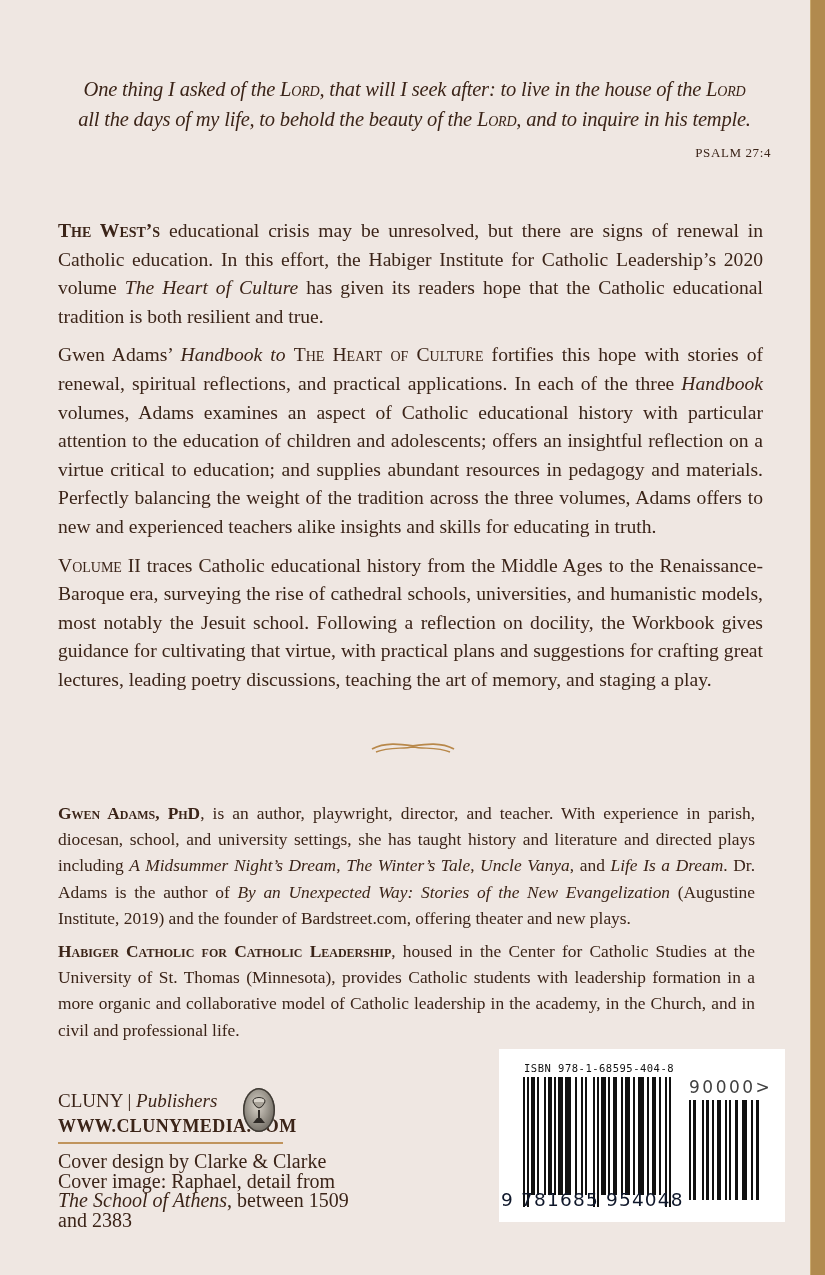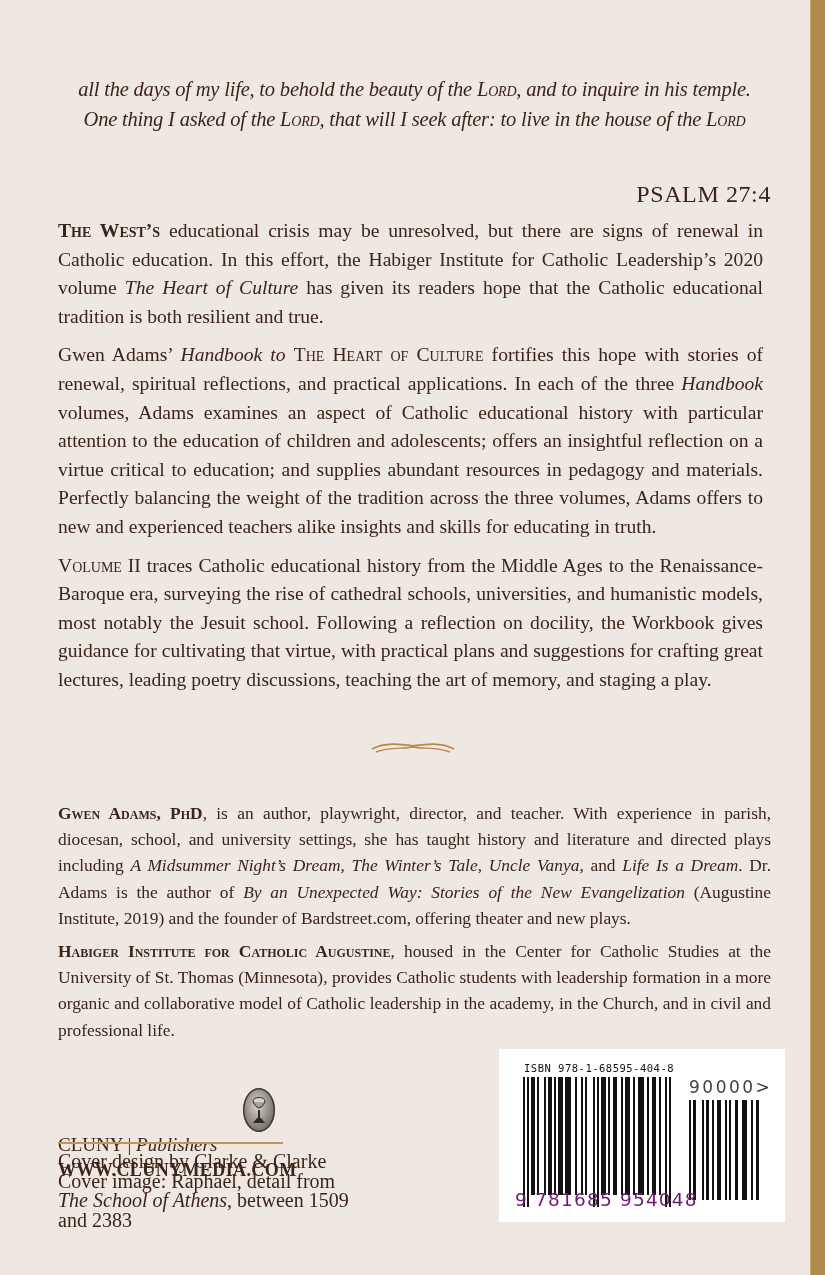--- a/index.html
+++ b/index.html
@@ -17,41 +17,40 @@
   .sc { font-variant: small-caps; }
   .it { font-style: italic; }
   .b { font-weight: bold; }
 
   .quote {
     position: absolute; left: 58px; width: 713px; top: 74px;
     text-align: center; font-style: italic; font-size: 20.5px; line-height: 30px;
     letter-spacing: -0.2px;
   }
   .psalm {
-    position: absolute; right: 54px; top: 145px; font-size: 24px;
+    position: absolute; right: 54px; top: 145px; font-size: 13px;
     letter-spacing: 0.6px;
-    margin-top: 36px;
   }
 
   .body-text {
     position: absolute; left: 58px; width: 713px;
     font-size: 19.6px; line-height: 28.6px; text-align: justify;
   }
   .body-text p { margin: 0 8px 10px 0; }
   #main-text { top: 217px; }
 
   .ornament { position: absolute; left: 370px; top: 740px; width: 86px; height: 16px; }
 
   .bio-text {
     position: absolute; left: 58px; width: 713px; top: 800px;
     font-size: 17.4px; line-height: 26.2px; text-align: justify;
   }
-  .bio-text p { margin: 0 0 7px 0; }
+  .bio-text p { margin: 0 16px 7px 0; }
 
-  .publisher { position: absolute; left: 58px; top: 1090px; margin-top: 44px; }
+  .publisher { position: absolute; left: 58px; top: 1090px; }
   .pub-name { font-size: 19px; line-height: 22px; }
   .pub-url { font-size: 18px; font-weight: bold; letter-spacing: 0.4px; margin-top: 4px; }
   .emblem {
     position: absolute; left: 243px; top: 1088px; width: 32px; height: 44px;
     border-radius: 50%;
     background: radial-gradient(ellipse at 45% 40%, #d8d2c8 0%, #8b867d 55%, #4a4640 100%);
     box-shadow: inset 0 0 0 1.5px #3f3a34;
   }
   .emblem svg { position: absolute; left: 0; top: 0; }
   .divider {
@@ -70,51 +69,51 @@
     position: absolute; left: 25px; top: 13px;
     font-family: "DejaVu Sans Mono", "Liberation Mono", monospace; font-size: 10.5px;
     color: #111; letter-spacing: 0.5px;
   }
   .price-label {
     position: absolute; left: 190px; top: 28px;
     font-family: "DejaVu Sans", "Liberation Sans", sans-serif; font-size: 17px;
     color: #404040; letter-spacing: 2.5px;
   }
   .ean-digits {
-    position: absolute; left: 16px; top: 140px;
+    position: absolute; left: 2px; top: 140px;
     font-family: "DejaVu Sans", "Liberation Sans", sans-serif; font-size: 18.5px;
-    color: #701a75; letter-spacing: 1.2px; background: transparent;
+    color: #0f172a; letter-spacing: 1.2px; background: transparent;
   }
   .bars { position: absolute; left: 0; top: 0; }
 </style>
 </head>
 <body>
 
 <div class="spine"></div>
 
 <div class="quote">
+  <div><span>One thing I asked of the </span><span class="sc" style="font-style:normal;font-style:italic">Lord</span><span>, that will I seek after: to live in the house of the </span><span class="sc">Lord</span></div>
   <div><span>all the days of my life, to behold the beauty of the </span><span class="sc">Lord</span><span>, and to inquire in his temple.</span></div>
-  <div><span>One thing I asked of the </span><span class="sc" style="font-style:normal;font-style:italic">Lord</span><span>, that will I seek after: to live in the house of the </span><span class="sc">Lord</span></div>
 </div>
 <div class="psalm">PSALM 27:4</div>
 
 <div class="body-text" id="main-text">
   <p><span class="sc b">The West’s</span><span> educational crisis may be unresolved, but there are signs of renewal in Catholic education. In this effort, the Habiger Institute for Catholic Leadership’s 2020 volume </span><span class="it">The Heart of Culture</span><span> has given its readers hope that the Catholic educational tradition is both resilient and true.</span></p>
   <p><span>Gwen Adams’ </span><span class="it">Handbook to</span><span> </span><span class="sc">The Heart of Culture</span><span> fortifies this hope with stories of renewal, spiritual reflections, and practical applications. In each of the three </span><span class="it">Handbook</span><span> volumes, Adams examines an aspect of Catholic educational history with particular attention to the education of children and adolescents; offers an insightful reflection on a virtue critical to education; and supplies abundant resources in pedagogy and materials. Perfectly balancing the weight of the tradition across the three volumes, Adams offers to new and experienced teachers alike insights and skills for educating in truth.</span></p>
   <p><span class="sc">Volume</span><span> II traces Catholic educational history from the Middle Ages to the Renaissance-Baroque era, surveying the rise of cathedral schools, universities, and humanistic models, most notably the Jesuit school. Following a reflection on docility, the Workbook gives guidance for cultivating that virtue, with practical plans and suggestions for crafting great lectures, leading poetry discussions, teaching the art of memory, and staging a play.</span></p>
 </div>
 
 <svg class="ornament" viewBox="0 0 86 16" width="86" height="16">
   <path d="M2 9 C 15 2, 30 4, 43 6 C 56 4, 71 2, 84 9" fill="none" stroke="#b8884a" stroke-width="1.8"></path>
   <path d="M6 12 C 18 7, 32 9, 43 7 C 54 9, 68 7, 80 12" fill="none" stroke="#b8884a" stroke-width="1.4"></path>
 </svg>
 
 <div class="bio-text">
   <p><span class="sc b">Gwen Adams</span><span class="b">, </span><span class="sc b">PhD</span><span>, is an author, playwright, director, and teacher. With experience in parish, diocesan, school, and university settings, she has taught history and literature and directed plays including </span><span class="it">A Midsummer Night’s Dream</span><span>, </span><span class="it">The Winter’s Tale</span><span>, </span><span class="it">Uncle Vanya</span><span>, and </span><span class="it">Life Is a Dream</span><span>. Dr. Adams is the author of </span><span class="it">By an Unexpected Way: Stories of the New Evangelization</span><span> (Augustine Institute, 2019) and the founder of Bardstreet.com, offering theater and new plays.</span></p>
-  <p><span class="sc b">Habiger Institute for Catholic Augustine</span><span>, housed in the Center for Catholic Studies at the University of St. Thomas (Minnesota), provides Catholic students with leadership formation in a more organic and collaborative model of Catholic leadership in the academy, in the Church, and in civil and professional life.</span></p>
+  <p><span class="sc b">Habiger Catholic for Catholic Leadership</span><span>, housed in the Center for Catholic Studies at the University of St. Thomas (Minnesota), provides Catholic students with leadership formation in a more organic and collaborative model of Catholic leadership in the academy, in the Church, and in civil and professional life.</span></p>
 </div>
 
 <div class="publisher">
   <div class="pub-name"><span>CLUNY</span><span> | </span><span class="it">Publishers</span></div>
   <div class="pub-url">WWW.CLUNYMEDIA.COM</div>
 </div>
 <div class="emblem">
   <svg width="32" height="44" viewBox="0 0 32 44">
     <ellipse cx="16" cy="13" rx="6" ry="3.5" fill="#d9d4cb" stroke="#2e2a26" stroke-width="1"></ellipse>
     <path d="M10 14 Q16 26 22 14" fill="#a8a298" stroke="#2e2a26" stroke-width="1"></path>

